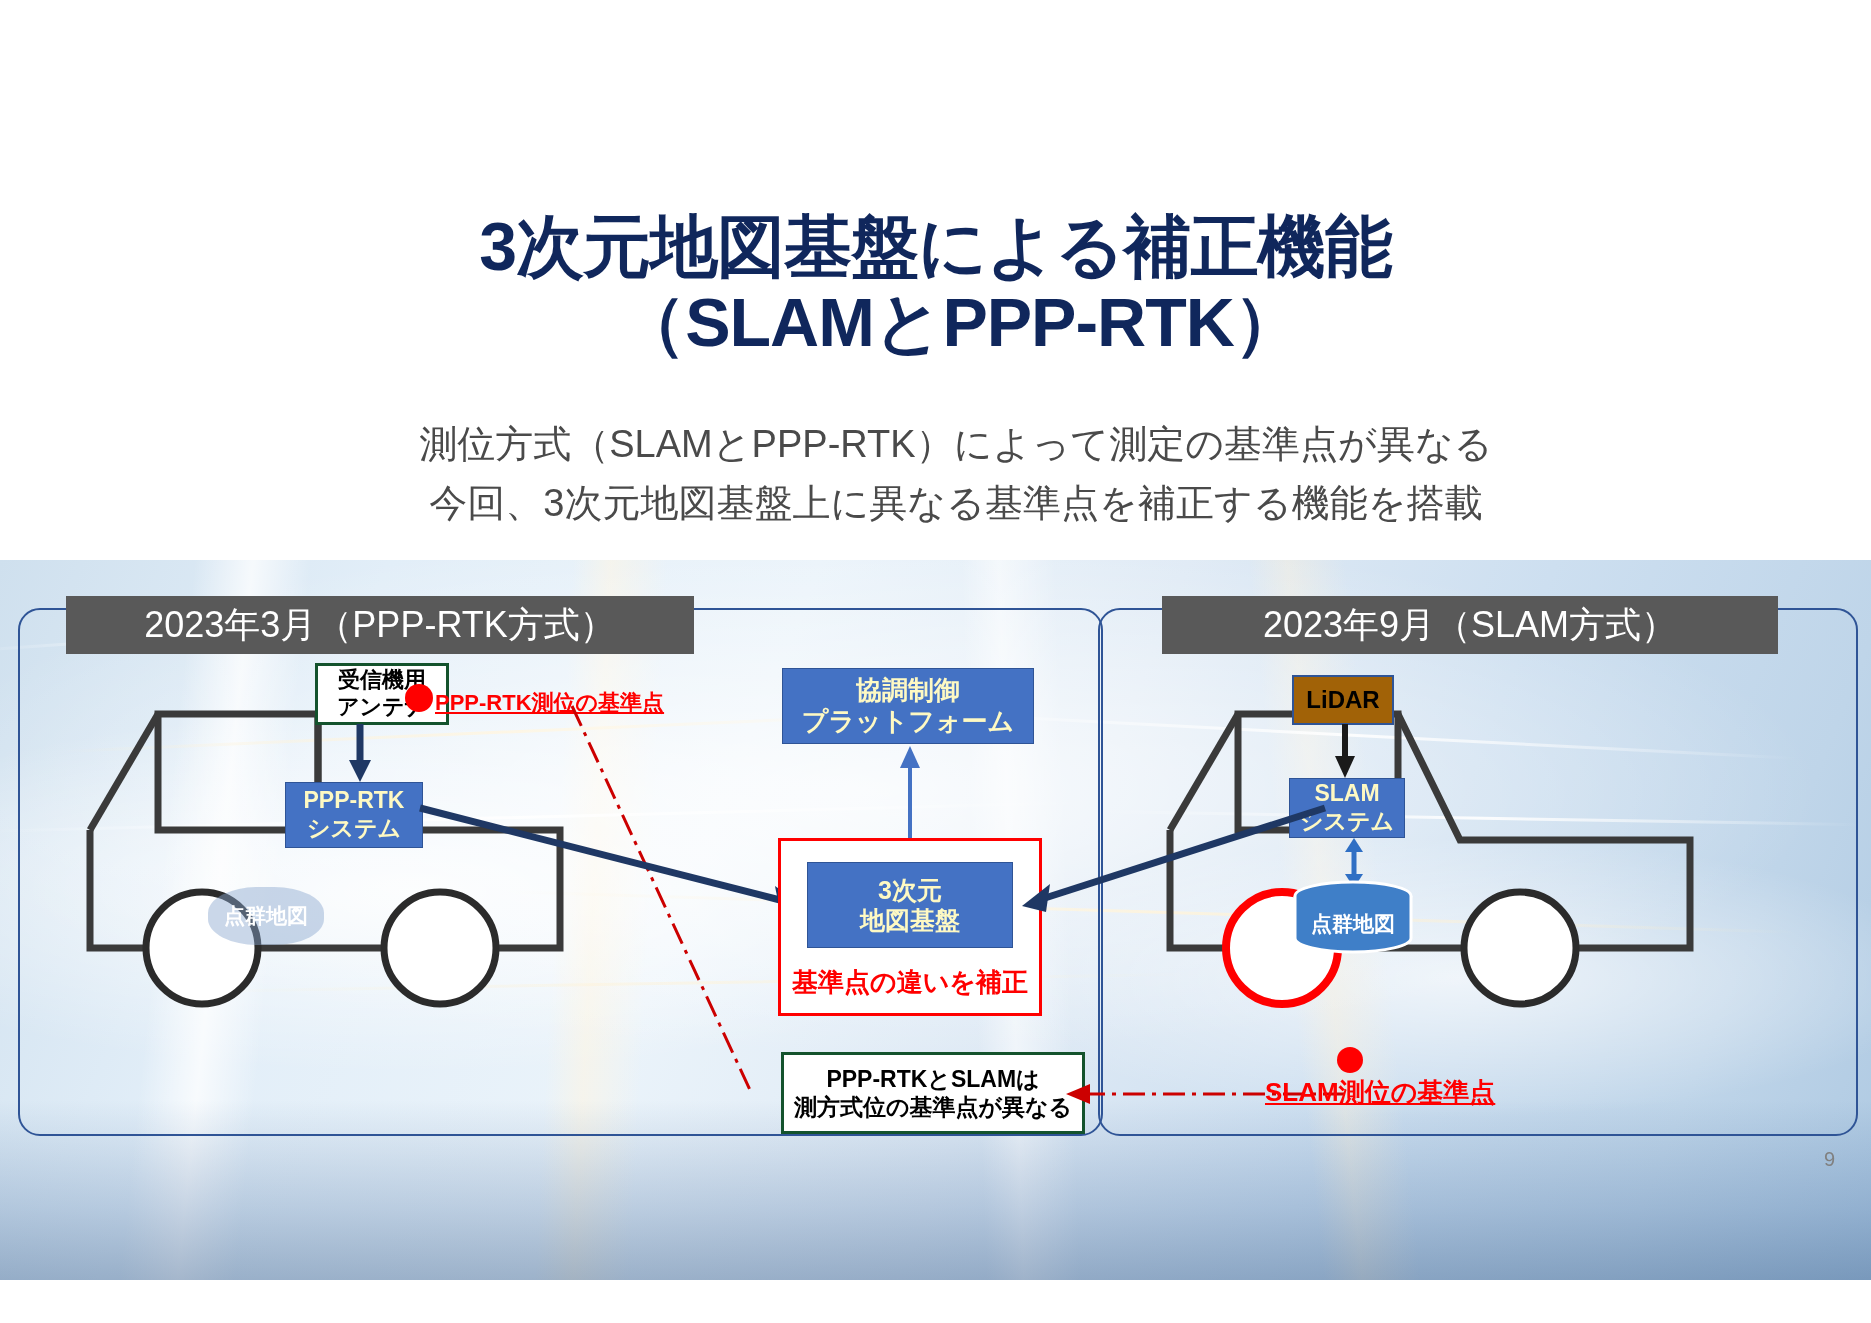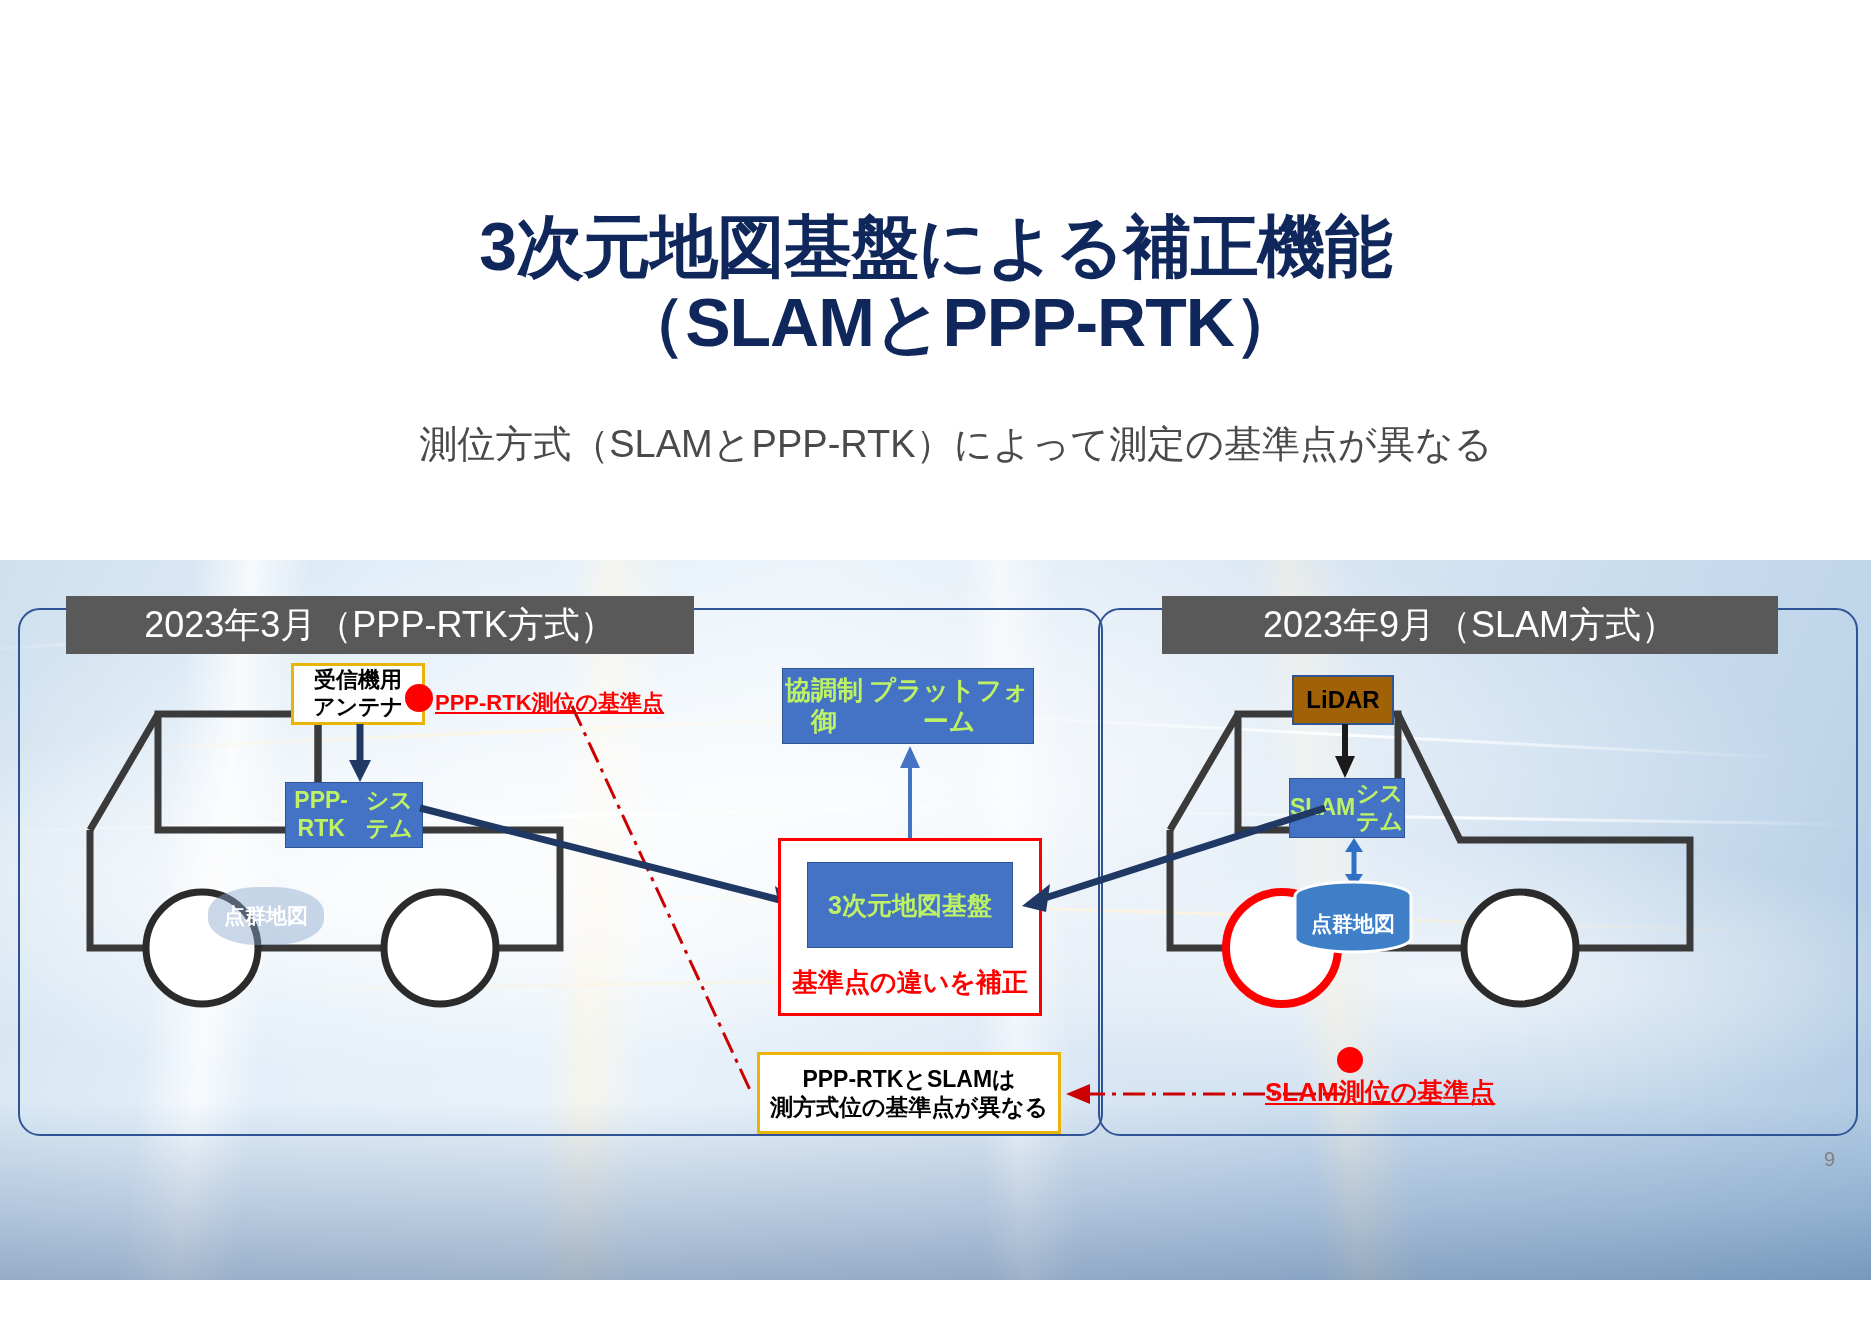--- a/index.html
+++ b/index.html
@@ -77,29 +77,30 @@
   #header-right { left:1162px; top:596px; width:616px; height:58px; }
 
   
   .car { position:absolute; }
   #car-left  { left:50px;  top:690px;  width:600px; height:400px; }
   #car-right { left:1130px; top:690px; width:600px; height:400px; }
 
   
   .blue-box {
     position:absolute; background:#4472c4; border:1px solid #2f5496;
-    color:#bef264; font-weight:bold; text-align:center;
-    display:flex; flex-direction:row; align-items:center; justify-content:center;
+    color:#fef9c3; font-weight:bold; text-align:center;
+    display:flex; flex-direction:column; align-items:center; justify-content:center;
     line-height:1.2;
   }
   .white-box-red {
-    position:absolute; background:#ffffff; border:3px solid #eab308;
+    position:absolute; background:#ffffff; border:3px solid #14532d;
     color:#000000; font-weight:bold; text-align:center;
     display:flex; flex-direction:column; align-items:center; justify-content:center;
     line-height:1.22;
+    margin-left:24px;
   }
   .white-box-blue {
     position:absolute; background:#a16207; border:2px solid #2f5496;
     color:#000000; font-weight:bold; text-align:center;
     display:flex; align-items:center; justify-content:center;
   }
 
   #box-antenna   { left:291px; top:663px;  width:134px; height:62px;  font-size:22px; }
   #box-ppprtk    { left:285px; top:782px;  width:138px; height:66px;  font-size:23px; }
   #box-lidar     { left:1292px; top:675px; width:102px; height:50px;  font-size:24px; }
@@ -171,20 +172,21 @@
 </div>
 <div id="white-veil"></div>
 
 <div id="title">
   <span class="l1">3次元地図基盤による補正機能</span>
   <span class="l2">（SLAMとPPP-RTK）</span>
 </div>
 
 <div id="subtitle">
   <span>測位方式（SLAMとPPP-RTK）によって測定の基準点が異なる</span>
+  <span>今回、3次元地図基盤上に異なる基準点を補正する機能を搭載</span>
 </div>
 
 <div id="panel-left" class="panel"></div>
 <div id="panel-right" class="panel"></div>
 
 <div id="header-left" class="panel-header">2023年3月（PPP-RTK方式）</div>
 <div id="header-right" class="panel-header">2023年9月（SLAM方式）</div>
 
 <svg id="car-left" class="car" viewBox="0 0 600 400" width="600" height="400">
   <path d="M108,24 L268,24 L268,140 L108,140 Z" fill="none" stroke="#3a3a3a" stroke-width="7"></path>

